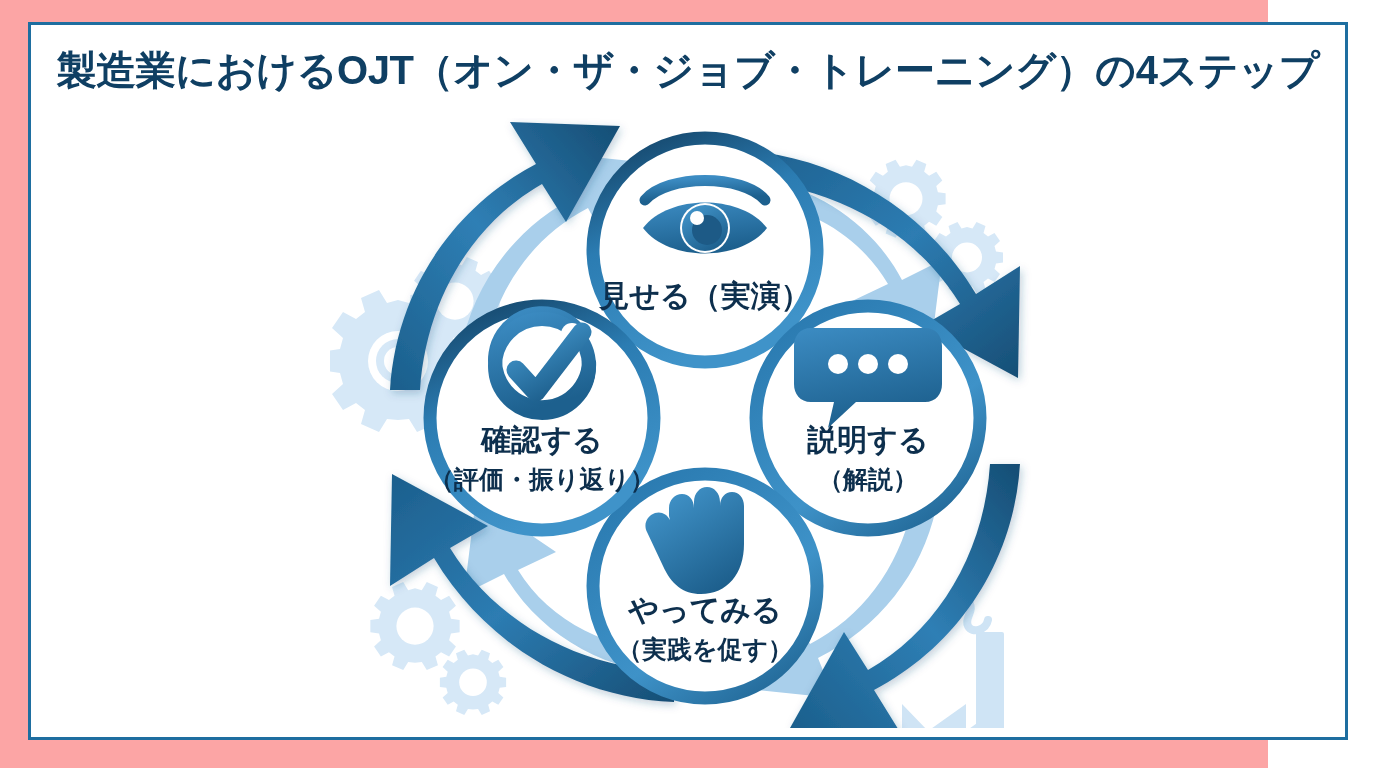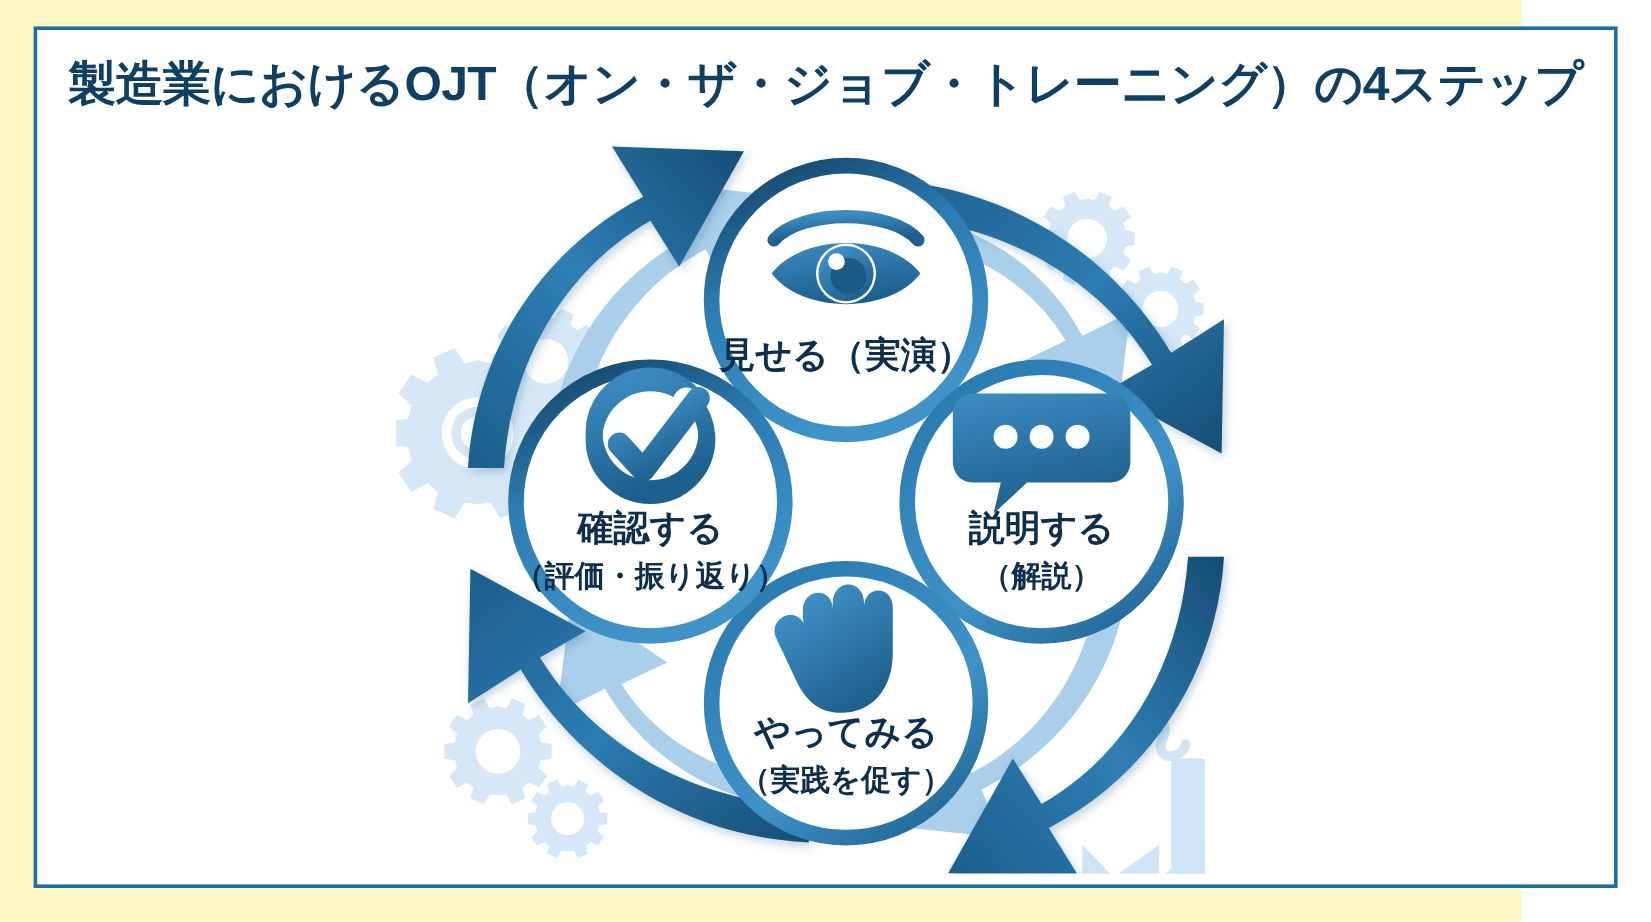--- a/index.html
+++ b/index.html
@@ -6,21 +6,21 @@
   * { margin:0; padding:0; box-sizing:border-box; }
   html,body{
     width:1376px; height:768px;
     background:#ffffff;
     font-family:"Liberation Sans","DejaVu Sans",sans-serif;
     overflow:hidden;
   }
   #slide{
     position:relative;
     width:1268px; height:768px;
-    background:#fef9c3;
+    background:#fca5a5;
   }
   #frame{
     position:absolute;
     left:28px; top:22px;
     width:1320px; height:718px;
     border:3px solid #1e6ea0;
     background:#ffffff;
   }
   #title{
     position:absolute;

